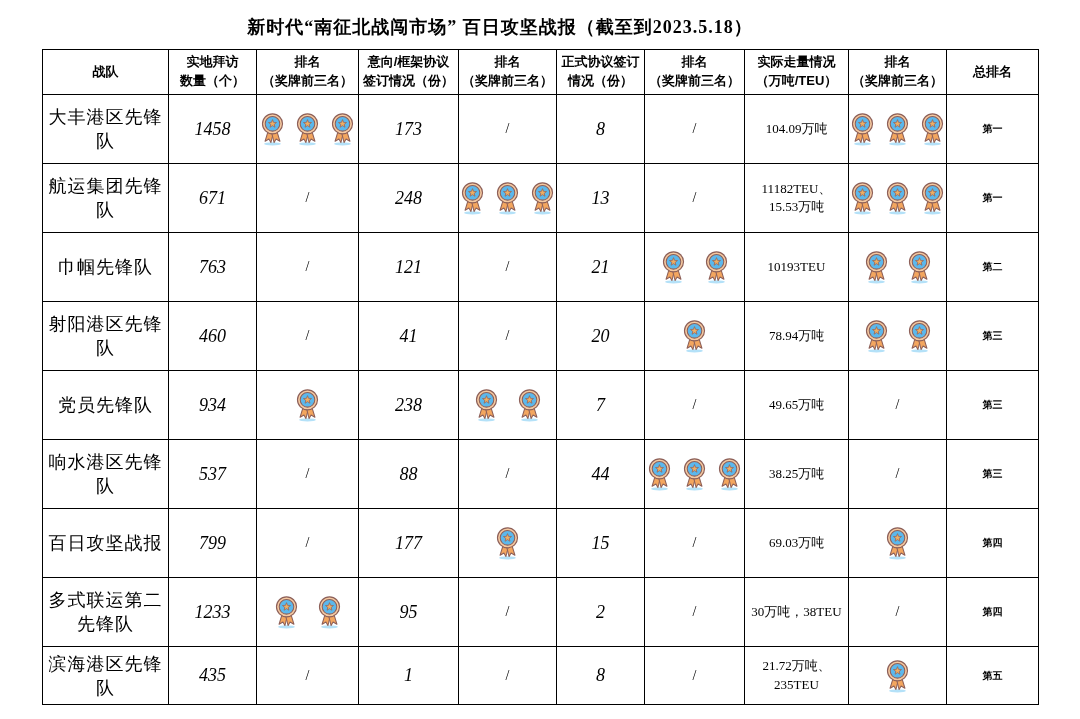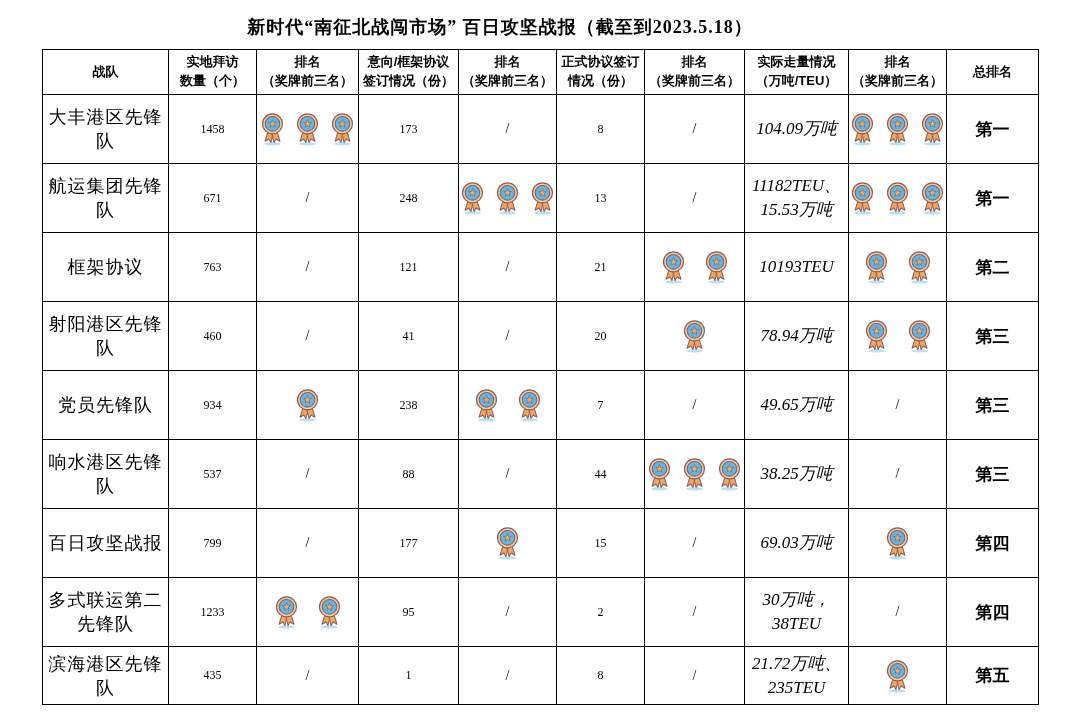--- a/index.html
+++ b/index.html
@@ -49,32 +49,32 @@
     font-size: 13px;
     line-height: 1.45;
   }
   td.team {
     font-family: "DejaVu Serif", serif;
     font-size: 18px;
     letter-spacing: 1px;
   }
   td.num {
     font-family: "Liberation Serif", serif;
-    font-size: 12px;
+    font-size: 18px;
+    font-style: italic;
   }
   td.volume {
     font-family: "Liberation Serif", serif;
-    font-size: 17px;
+    font-size: 13px;
     line-height: 1.4;
-    font-style: italic;
   }
   td.overall {
     font-family: Liberation Sans, sans-serif;
     font-weight: bold;
-    font-size: 17px;
+    font-size: 10px;
   }
   td.rank {
     font-family: "Liberation Serif", serif;
     font-size: 14px;
   }
   .medals {
     display: flex;
     justify-content: center;
     align-items: flex-end;
     gap: 12px;
@@ -272,21 +272,21 @@
                   <path d="M31 30 L35.5 45 L29.5 41.5 L26.5 47 L23 33 Z" fill="#f3a65f" stroke="#8d6059" stroke-width="1.6" stroke-linejoin="round"></path>
                   <circle cx="24" cy="18" r="15.5" fill="#f5c9a0" stroke="#8d6059" stroke-width="1.8"></circle>
                   <circle cx="24" cy="18" r="11.3" fill="#5cb8ec" stroke="#8d6059" stroke-width="1.6"></circle>
                   <path d="M24 11.5 L25.65 15.73 L30.18 15.99 L26.66 18.87 L27.82 23.26 L24 20.8 L20.18 23.26 L21.34 18.87 L17.82 15.99 L22.35 15.73 Z" fill="#efae63" stroke="#8d6059" stroke-width="1.1" stroke-linejoin="round"></path>
                 </svg></span>
             </span>
           </td>
           <td class="overall">第一</td>
         </tr>
         <tr>
-          <td class="team">框架协议</td>
+          <td class="team">巾帼先锋队</td>
           <td class="num">763</td>
           <td class="rank">/</td>
           <td class="num">121</td>
           <td class="rank">/</td>
           <td class="num">21</td>
           <td class="rank">
             <span class="medals">
               <span class="medal"><svg width="31" height="34" viewBox="0 0 48 52">
                   <ellipse cx="24" cy="49" rx="13" ry="2.6" fill="#b4e1f8"></ellipse>
                   <path d="M17 30 L12.5 45 L18.5 41.5 L21.5 47 L25 33 Z" fill="#f3a65f" stroke="#8d6059" stroke-width="1.6" stroke-linejoin="round"></path>

